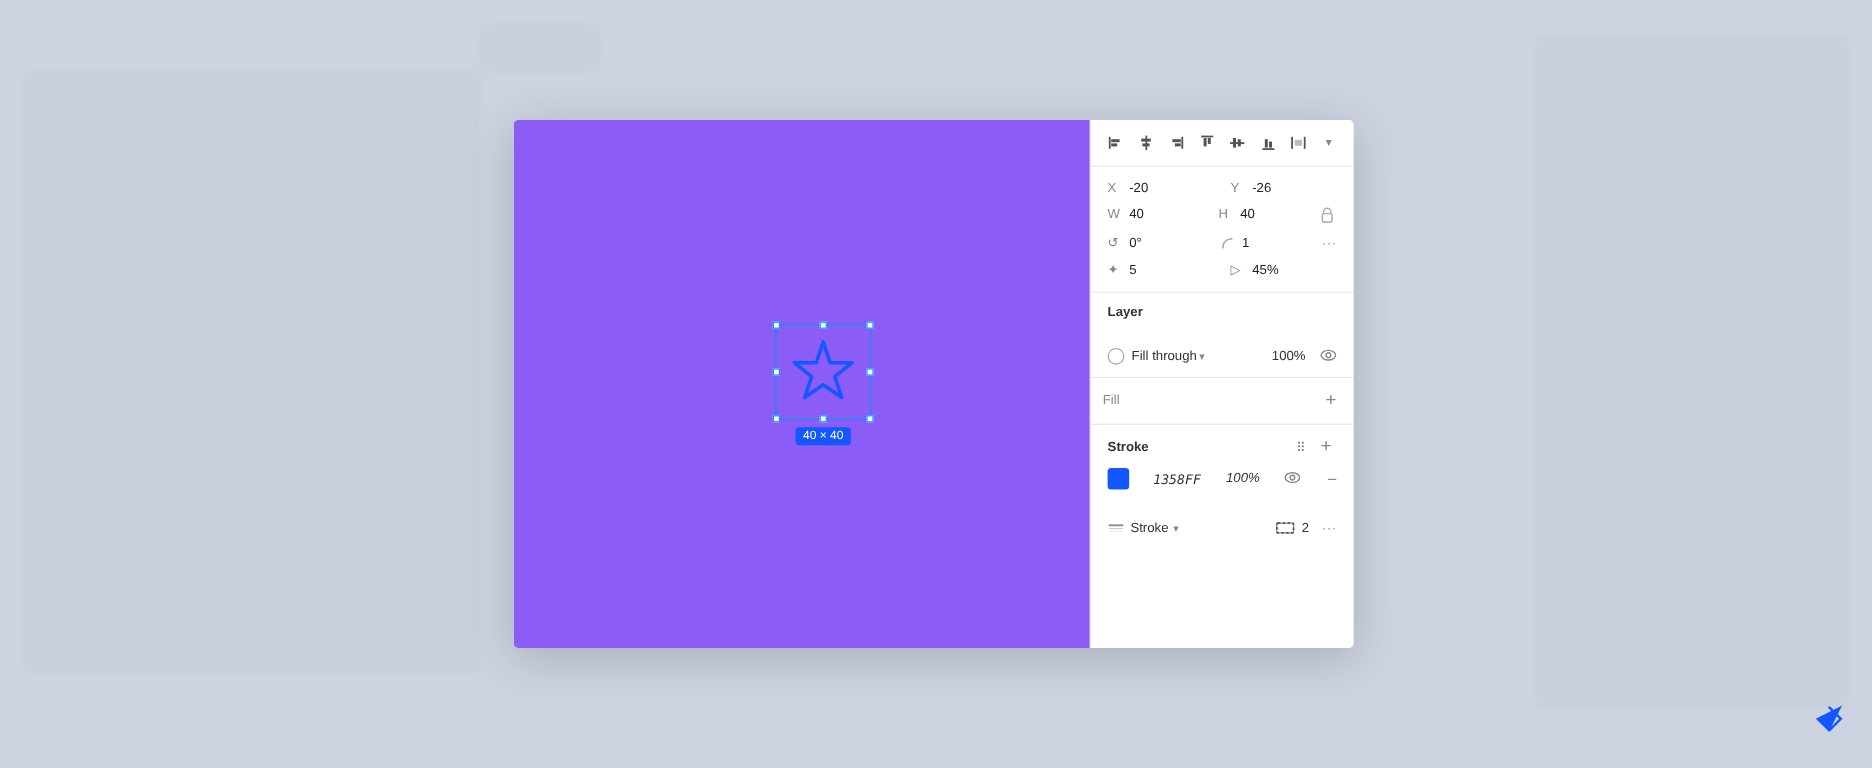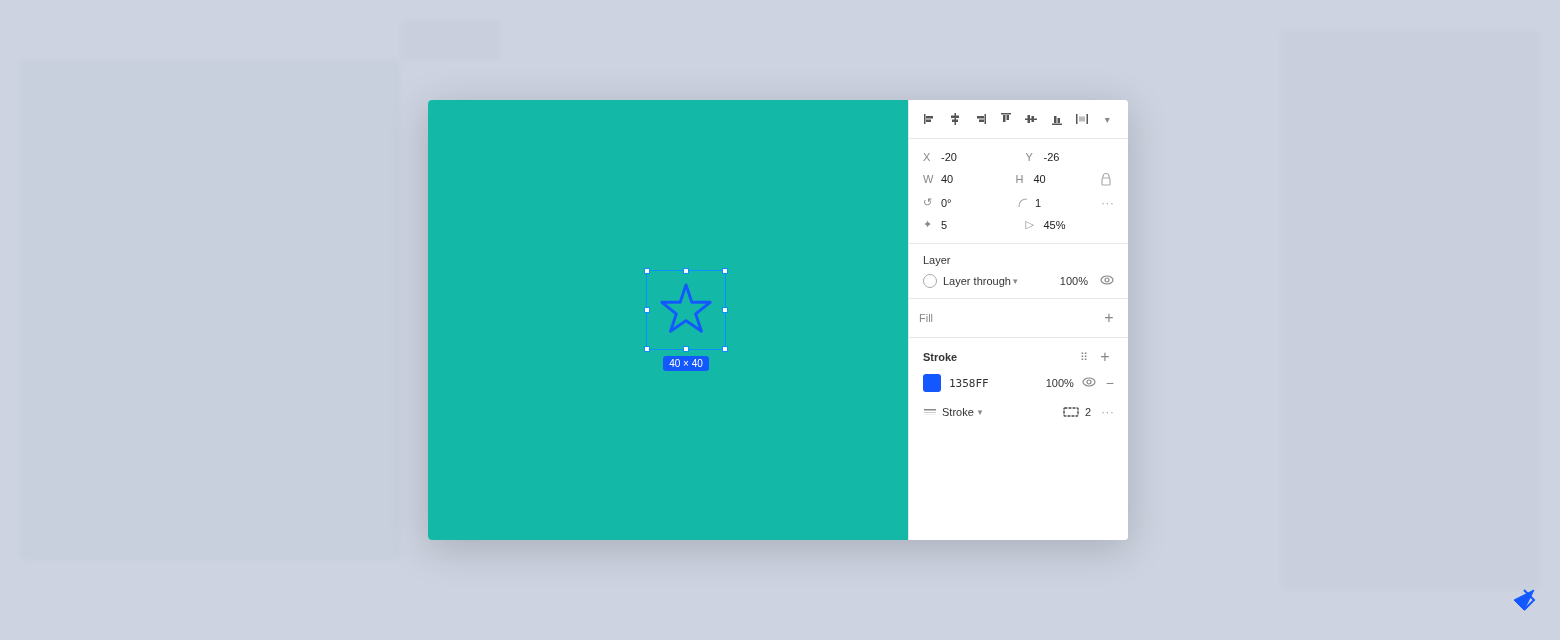--- a/index.html
+++ b/index.html
@@ -29,21 +29,21 @@
       background: #f5f5f5;
       border-radius: 4px;
       box-shadow: 0 8px 40px rgba(0,0,0,0.18);
       display: flex;
       overflow: hidden;
     }
 
     
     .canvas-area {
       flex: 1;
-      background: #14b8a6;
+      background: #8b5cf6;
       display: flex;
       align-items: center;
       justify-content: center;
       position: relative;
       padding-left: 36px;
     }
 
     .star-selection {
       position: relative;
       display: flex;
@@ -168,23 +168,23 @@
       cursor: pointer;
     }
 
     
     .layer-section {
       padding: 10px 14px;
       border-bottom: 1px solid #e8e8e8;
     }
     .section-title {
       font-size: 11px;
-      font-weight: 400;
-      color: #333;
-      margin-bottom: 8px;
+      font-weight: 700;
+      color: #333;
+      margin-bottom: 24px;
     }
     .layer-row {
       display: flex;
       align-items: center;
       gap: 6px;
     }
     .blend-circle {
       width: 14px;
       height: 14px;
       border: 1.5px solid #aaa;
@@ -262,22 +262,23 @@
       gap: 8px;
     }
     .dots-icon {
       color: #888;
       font-size: 11px;
       cursor: pointer;
     }
     .stroke-color-row {
       display: flex;
       align-items: center;
-      gap: 8px;
-      margin-bottom: 12px;
+      gap: 20px;
+      margin-bottom: 24px;
+      font-style: italic;
     }
     .color-swatch {
       width: 18px;
       height: 18px;
       border-radius: 3px;
       flex-shrink: 0;
     }
     .color-hex {
       font-size: 11px;
       color: #333;
@@ -456,21 +457,21 @@
         <span class="prop-icon" style="margin-left:10px;">▷</span>
         <span class="prop-value">45%</span>
       </div>
     </div>
 
     <div class="layer-section">
       <div class="section-title">Layer</div>
       <div class="layer-row">
         <div class="blend-circle"></div>
         <div class="blend-mode">
-          <span>Layer through</span>
+          <span>Fill through</span>
           <span class="chevron-down">▾</span>
         </div>
         <span class="opacity-value">100%</span>
         <span class="eye-icon">
           <svg width="14" height="10" viewBox="0 0 14 10" fill="none">
               <ellipse cx="7" cy="5" rx="6" ry="4" stroke="#888" stroke-width="1.2"></ellipse>
               <circle cx="7" cy="5" r="2" stroke="#888" stroke-width="1.2"></circle>
             </svg>
         </span>
       </div>

